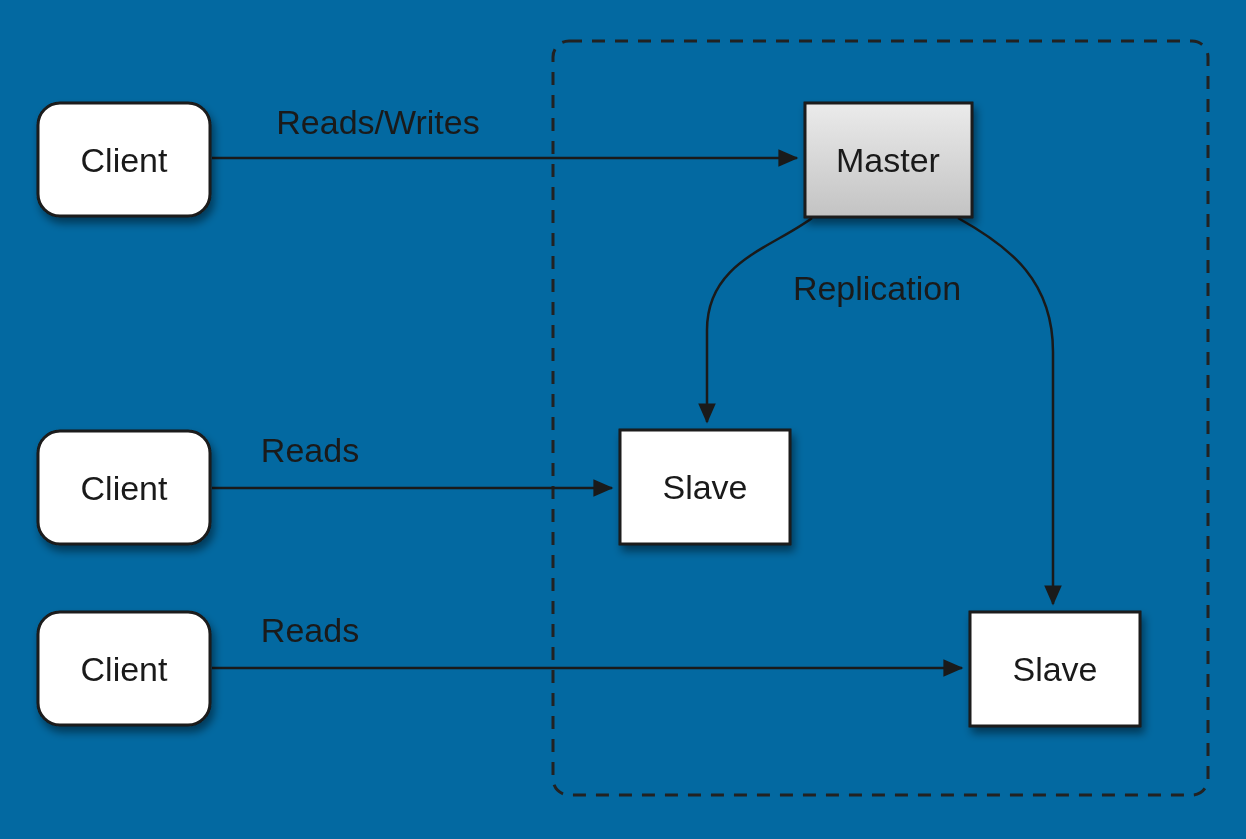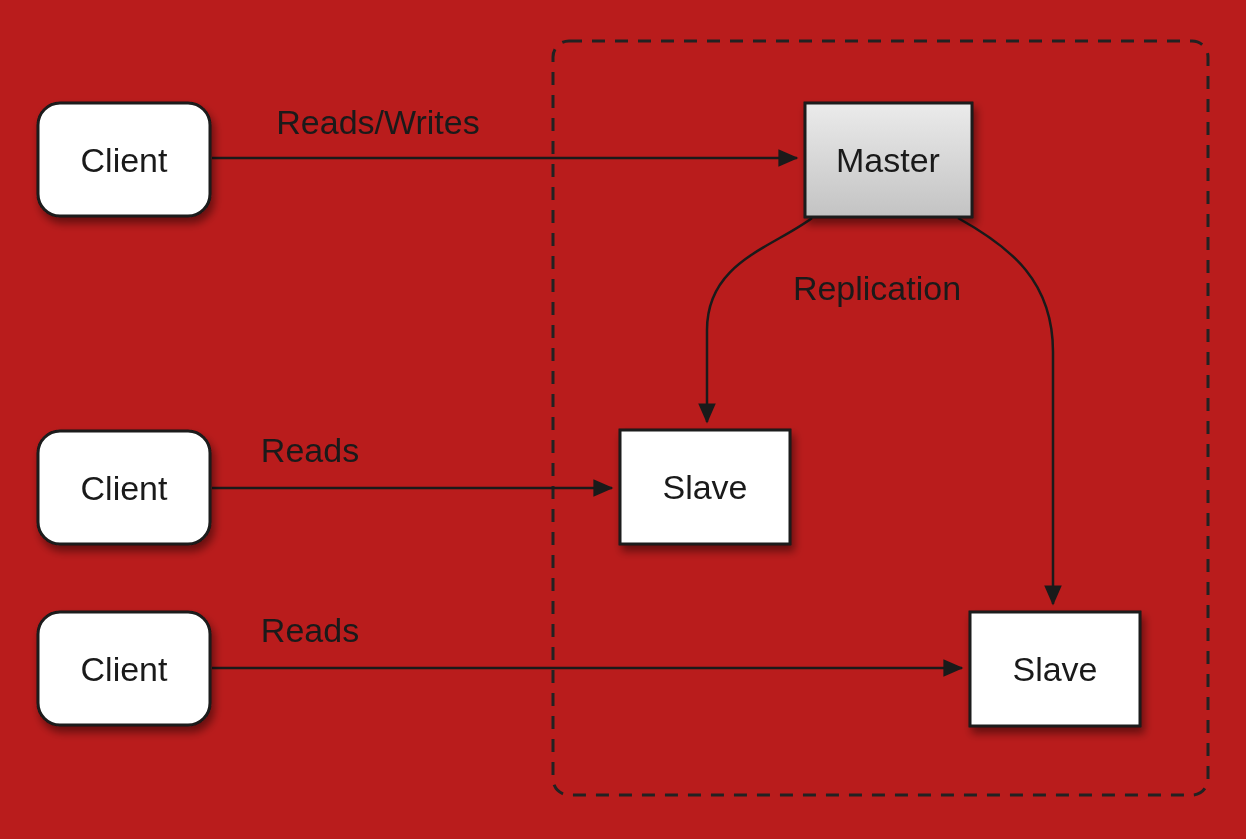--- a/index.html
+++ b/index.html
@@ -5,21 +5,21 @@
   html, body {
     margin: 0;
     padding: 0;
     background: #ffffff;
     font-family: "Liberation Sans", sans-serif;
   }
   .canvas {
     position: relative;
     width: 1246px;
     height: 839px;
-    background: #b91c1c;
+    background: #0369a1;
     overflow: hidden;
   }
   svg { display: block; }
   .node-label {
     font-family: "Liberation Sans", sans-serif;
     font-size: 34px;
     fill: #1a1a1a;
   }
   .edge-label {
     font-family: "Liberation Sans", sans-serif;

